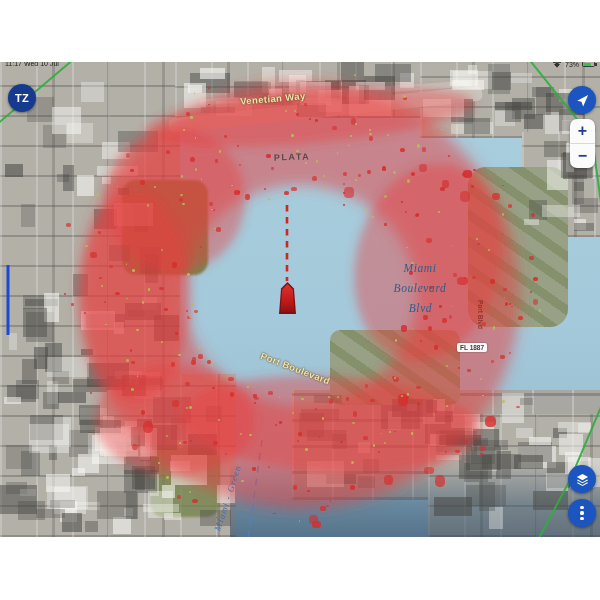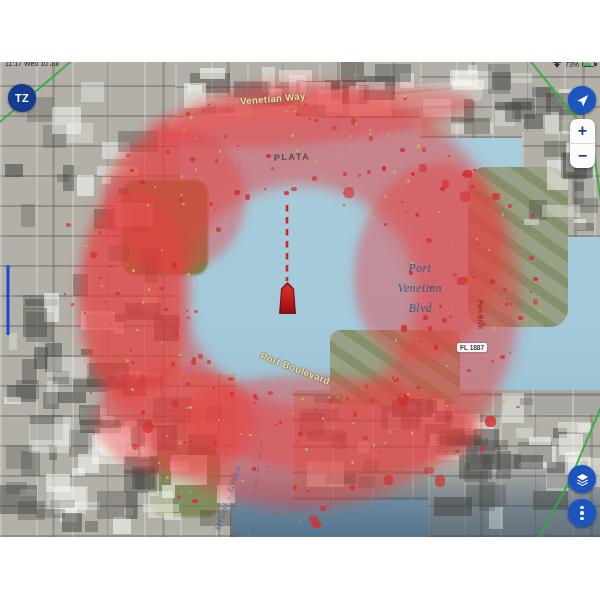--- a/index.html
+++ b/index.html
@@ -684,22 +684,22 @@
             <span class="tip"></span>
           </span>
       </span>
     </div>
 
     <div class="road-label" style="left:240px; top:31px; transform:rotate(-5deg);">Venetian Way</div>
     <div class="street-label" style="left:274px; top:90px; transform:rotate(-2deg);">PLATA</div>
     <div class="road-label" style="left:263px; top:288px; transform:rotate(21deg); transform-origin:left top;">Port Boulevard</div>
     <div class="vert-road" style="left:484px; top:238px;">Port Blvd</div>
 
-    <div class="sea-label" style="left:380px; top:200px; width:80px;">Port</div>
-    <div class="sea-label" style="left:375px; top:220px; width:90px;">Venetian</div>
+    <div class="sea-label" style="left:380px; top:200px; width:80px;">Miami</div>
+    <div class="sea-label" style="left:375px; top:220px; width:90px;">Boulevard</div>
     <div class="sea-label" style="left:383px; top:240px; width:75px;">Blvd</div>
 
     <div class="channel-label" style="left:222px; top:460px; transform:rotate(-72deg);"></div>
     <div class="channel-label" style="left:222px; top:460px; transform:rotate(-72deg);">Miami - Green</div>
 
     <div class="marker-badge" style="left:457px; top:281px;">FL 1887</div>
 
     <svg class="ovl" width="600" height="475">
       <line x1="287" y1="143" x2="287" y2="219" stroke="#d4261c" stroke-width="2.6" stroke-dasharray="6.5 5.5"></line>
     </svg>

